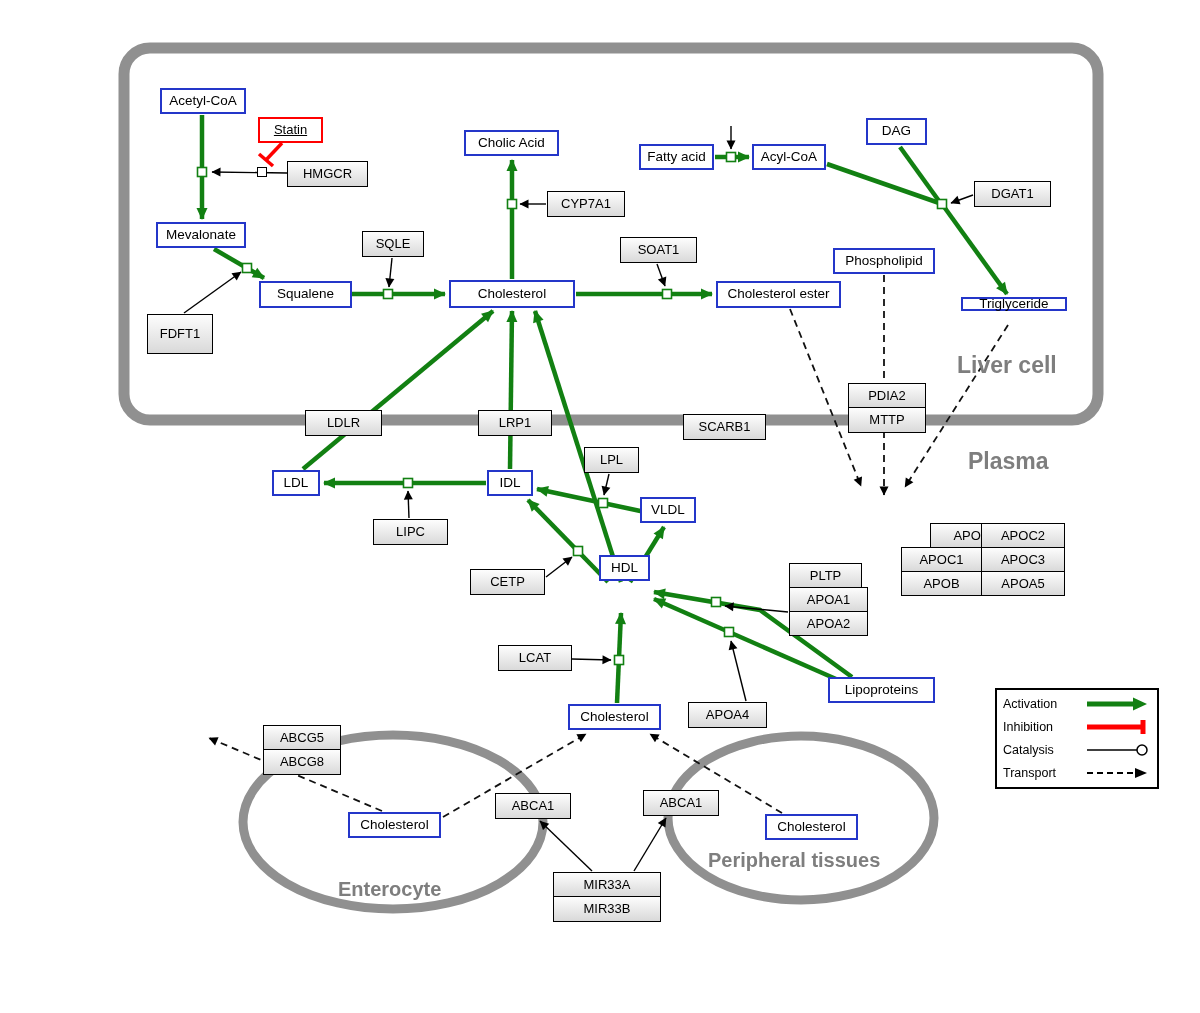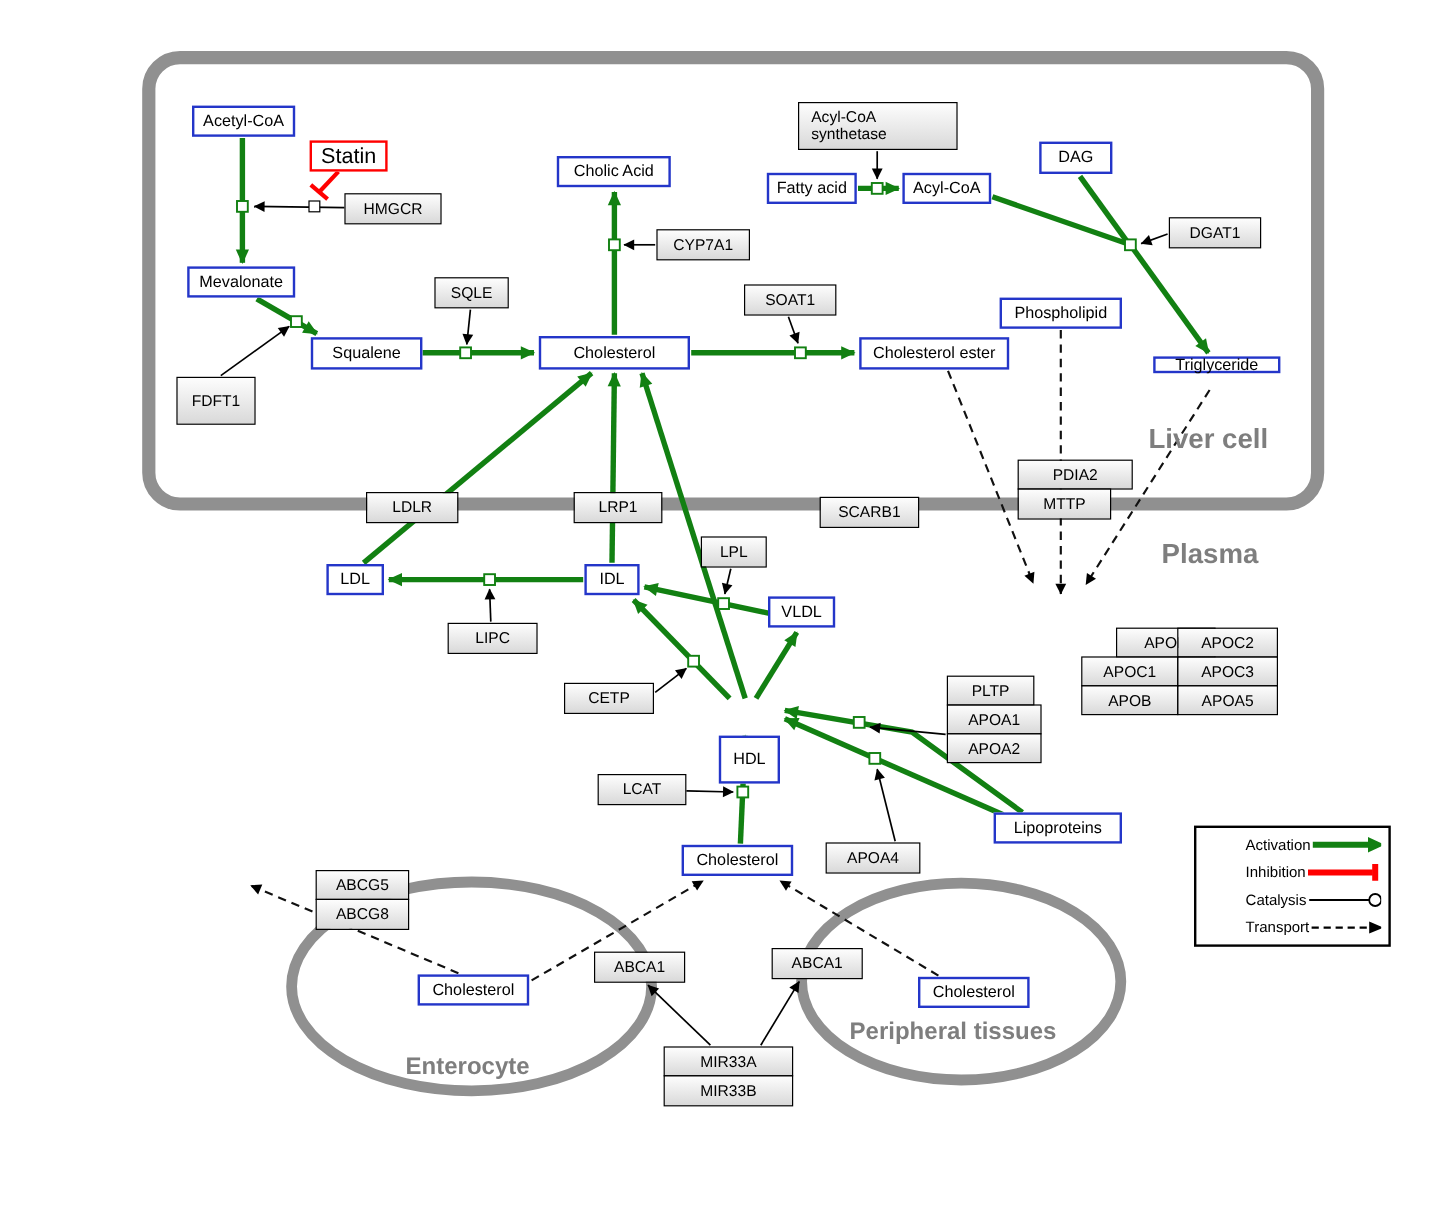--- a/index.html
+++ b/index.html
@@ -7,31 +7,31 @@
     position:relative;width:1200px;height:1013px;background:#fff;overflow:hidden;
     font-family:"Liberation Sans",sans-serif;
   }
   #edge-layer{position:absolute;left:0;top:0;width:1200px;height:1013px;}
   .node{
     position:absolute;box-sizing:border-box;display:flex;align-items:center;justify-content:center;
     font-size:13px;line-height:1.05;color:#000;background:#fff;cursor:default;
   }
   .metab{border:2px solid #2436c9;background:#ffffff;font-size:13.5px;}
   .gene{border:1px solid #000;background:linear-gradient(180deg,#fdfdfd 0%,#d9d9d9 100%);}
-  .drug{border:2px solid #ff0000;background:#ffffff;font-size:18px;}
+  .drug{border:2px solid #ff0000;background:#ffffff;font-size:13px;text-decoration:underline;}
   .region-label{
     position:absolute;color:#7e7e7e;font-weight:bold;font-size:23px;white-space:nowrap;
   }
   .region-label.small{font-size:20px;}
   #legend{
     position:absolute;left:995px;top:688px;width:164px;height:101px;border:2px solid #000;
     box-sizing:border-box;background:#fff;display:flex;flex-direction:column;justify-content:space-around;
     padding:3px 6px;
   }
-  .legend-row{display:flex;align-items:center;justify-content:space-between;height:20px;margin-left:35px;}
+  .legend-row{display:flex;align-items:center;justify-content:space-between;height:20px;}
   .legend-row .lbl{font-size:12.5px;color:#000;}
 </style>
 </head>
 <body>
 
 <div id="canvas">
 
   <svg id="edge-layer" viewBox="0 0 1200 1013">
     <defs>
       <marker id="ag" markerUnits="userSpaceOnUse" markerWidth="15" markerHeight="13" refX="12" refY="6.5" orient="auto">
@@ -127,39 +127,38 @@
   <div class="node metab" style="left:464px;top:130px;width:95px;height:26px">Cholic Acid</div>
   <div class="node metab" style="left:639px;top:144px;width:75px;height:26px">Fatty acid</div>
   <div class="node metab" style="left:752px;top:144px;width:74px;height:26px">Acyl-CoA</div>
   <div class="node metab" style="left:866px;top:118px;width:61px;height:27px">DAG</div>
   <div class="node metab" style="left:716px;top:281px;width:125px;height:27px">Cholesterol ester</div>
   <div class="node metab" style="left:833px;top:248px;width:102px;height:26px">Phospholipid</div>
   <div class="node metab" style="left:961px;top:297px;width:106px;height:14px">Triglyceride</div>
   <div class="node metab" style="left:272px;top:470px;width:48px;height:26px">LDL</div>
   <div class="node metab" style="left:487px;top:470px;width:46px;height:26px">IDL</div>
   <div class="node metab" style="left:640px;top:497px;width:56px;height:26px">VLDL</div>
-  <div class="node metab" style="left:599px;top:613px;width:51px;height:40px">HDL</div>
+  <div class="node metab" style="left:599px;top:555px;width:51px;height:26px">HDL</div>
   <div class="node metab" style="left:828px;top:677px;width:107px;height:26px">Lipoproteins</div>
   <div class="node metab" style="left:568px;top:704px;width:93px;height:26px">Cholesterol</div>
   <div class="node metab" style="left:348px;top:812px;width:93px;height:26px">Cholesterol</div>
   <div class="node metab" style="left:765px;top:814px;width:93px;height:26px">Cholesterol</div>
 
   <div class="node drug" style="left:258px;top:117px;width:65px;height:26px">Statin</div>
 
   <div class="node gene" style="left:287px;top:161px;width:81px;height:26px">HMGCR</div>
   <div class="node gene" style="left:147px;top:314px;width:66px;height:40px">FDFT1</div>
   <div class="node gene" style="left:362px;top:231px;width:62px;height:26px">SQLE</div>
   <div class="node gene" style="left:547px;top:191px;width:78px;height:26px">CYP7A1</div>
   <div class="node gene" style="left:620px;top:237px;width:77px;height:26px">SOAT1</div>
-  <div class="node gene" style="left:665px;top:85px;width:133px;height:40px;padding:0 10px">Acyl-CoA synthetase</div>
   <div class="node gene" style="left:974px;top:181px;width:77px;height:26px">DGAT1</div>
   <div class="node gene" style="left:305px;top:410px;width:77px;height:26px">LDLR</div>
   <div class="node gene" style="left:478px;top:410px;width:74px;height:26px">LRP1</div>
   <div class="node gene" style="left:683px;top:414px;width:83px;height:26px">SCARB1</div>
-  <div class="node gene" style="left:848px;top:383px;width:96px;height:25px">PDIA2</div>
+  <div class="node gene" style="left:848px;top:383px;width:78px;height:25px">PDIA2</div>
   <div class="node gene" style="left:848px;top:407px;width:78px;height:26px">MTTP</div>
   <div class="node gene" style="left:584px;top:447px;width:55px;height:26px">LPL</div>
   <div class="node gene" style="left:373px;top:519px;width:75px;height:26px">LIPC</div>
   <div class="node gene" style="left:470px;top:569px;width:75px;height:26px">CETP</div>
   <div class="node gene" style="left:498px;top:645px;width:74px;height:26px">LCAT</div>
   <div class="node gene" style="left:789px;top:563px;width:73px;height:25px">PLTP</div>
   <div class="node gene" style="left:789px;top:587px;width:79px;height:25px">APOA1</div>
   <div class="node gene" style="left:789px;top:611px;width:79px;height:25px">APOA2</div>
   <div class="node gene" style="left:688px;top:702px;width:79px;height:26px">APOA4</div>
   <div class="node gene" style="left:263px;top:725px;width:78px;height:25px">ABCG5</div>

